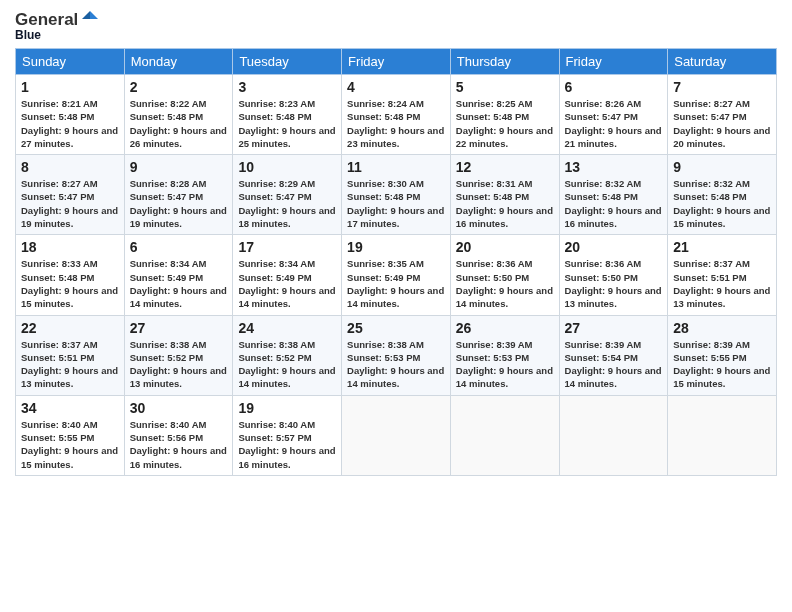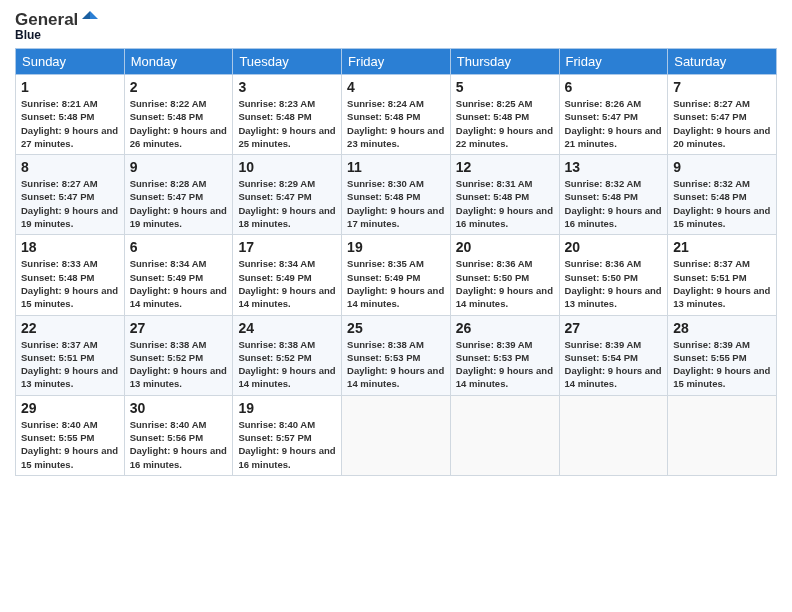--- a/index.html
+++ b/index.html
@@ -231,21 +231,21 @@
             <span class="day-num">27</span>
             <div class="day-info">Sunrise: 8:39 AM<br>Sunset: 5:54 PM<br>Daylight: 9 hours and 14 minutes.</div>
           </td>
           <td>
             <span class="day-num">28</span>
             <div class="day-info">Sunrise: 8:39 AM<br>Sunset: 5:55 PM<br>Daylight: 9 hours and 15 minutes.</div>
           </td>
         </tr>
         <tr>
           <td>
-            <span class="day-num">29</span>
+            <span class="day-num">34</span>
             <div class="day-info">Sunrise: 8:40 AM<br>Sunset: 5:55 PM<br>Daylight: 9 hours and 15 minutes.</div>
           </td>
           <td>
             <span class="day-num">30</span>
             <div class="day-info">Sunrise: 8:40 AM<br>Sunset: 5:56 PM<br>Daylight: 9 hours and 16 minutes.</div>
           </td>
           <td>
             <span class="day-num">19</span>
             <div class="day-info">Sunrise: 8:40 AM<br>Sunset: 5:57 PM<br>Daylight: 9 hours and 16 minutes.</div>
           </td>

